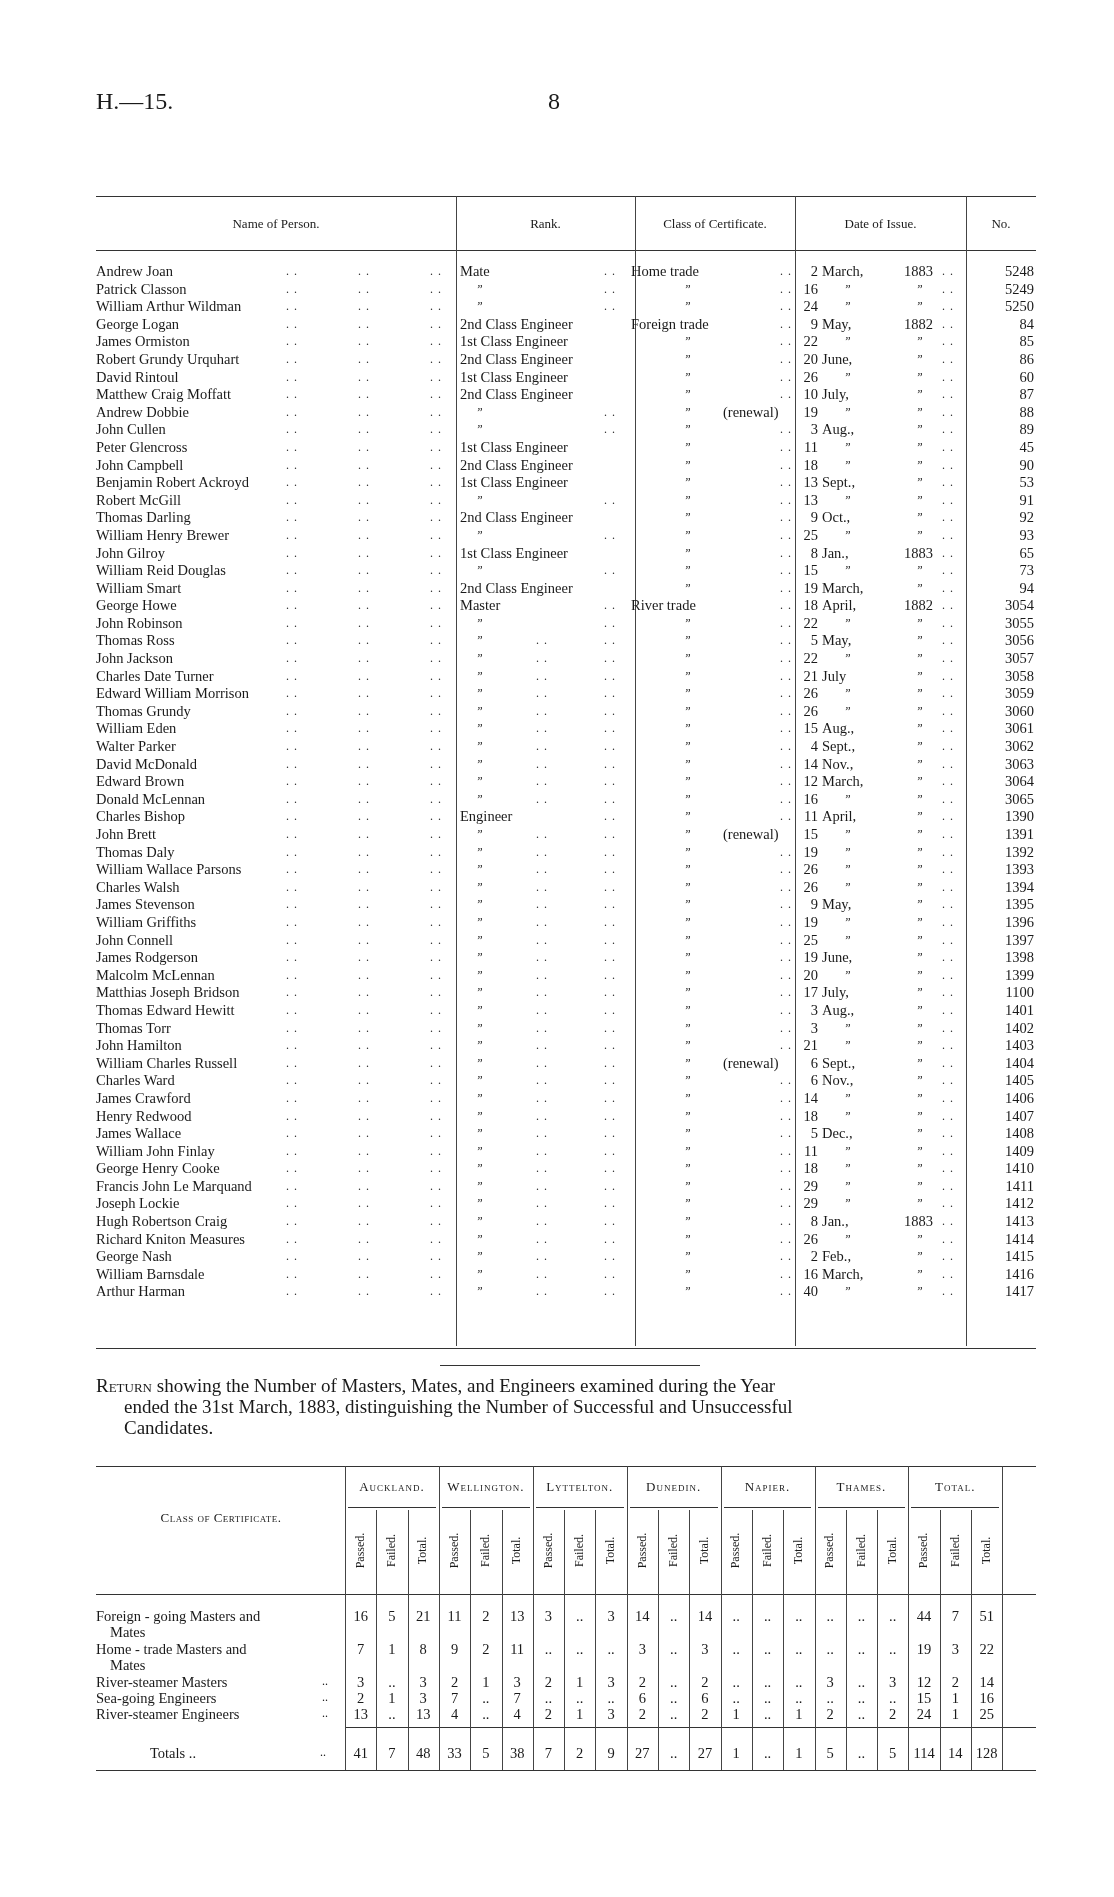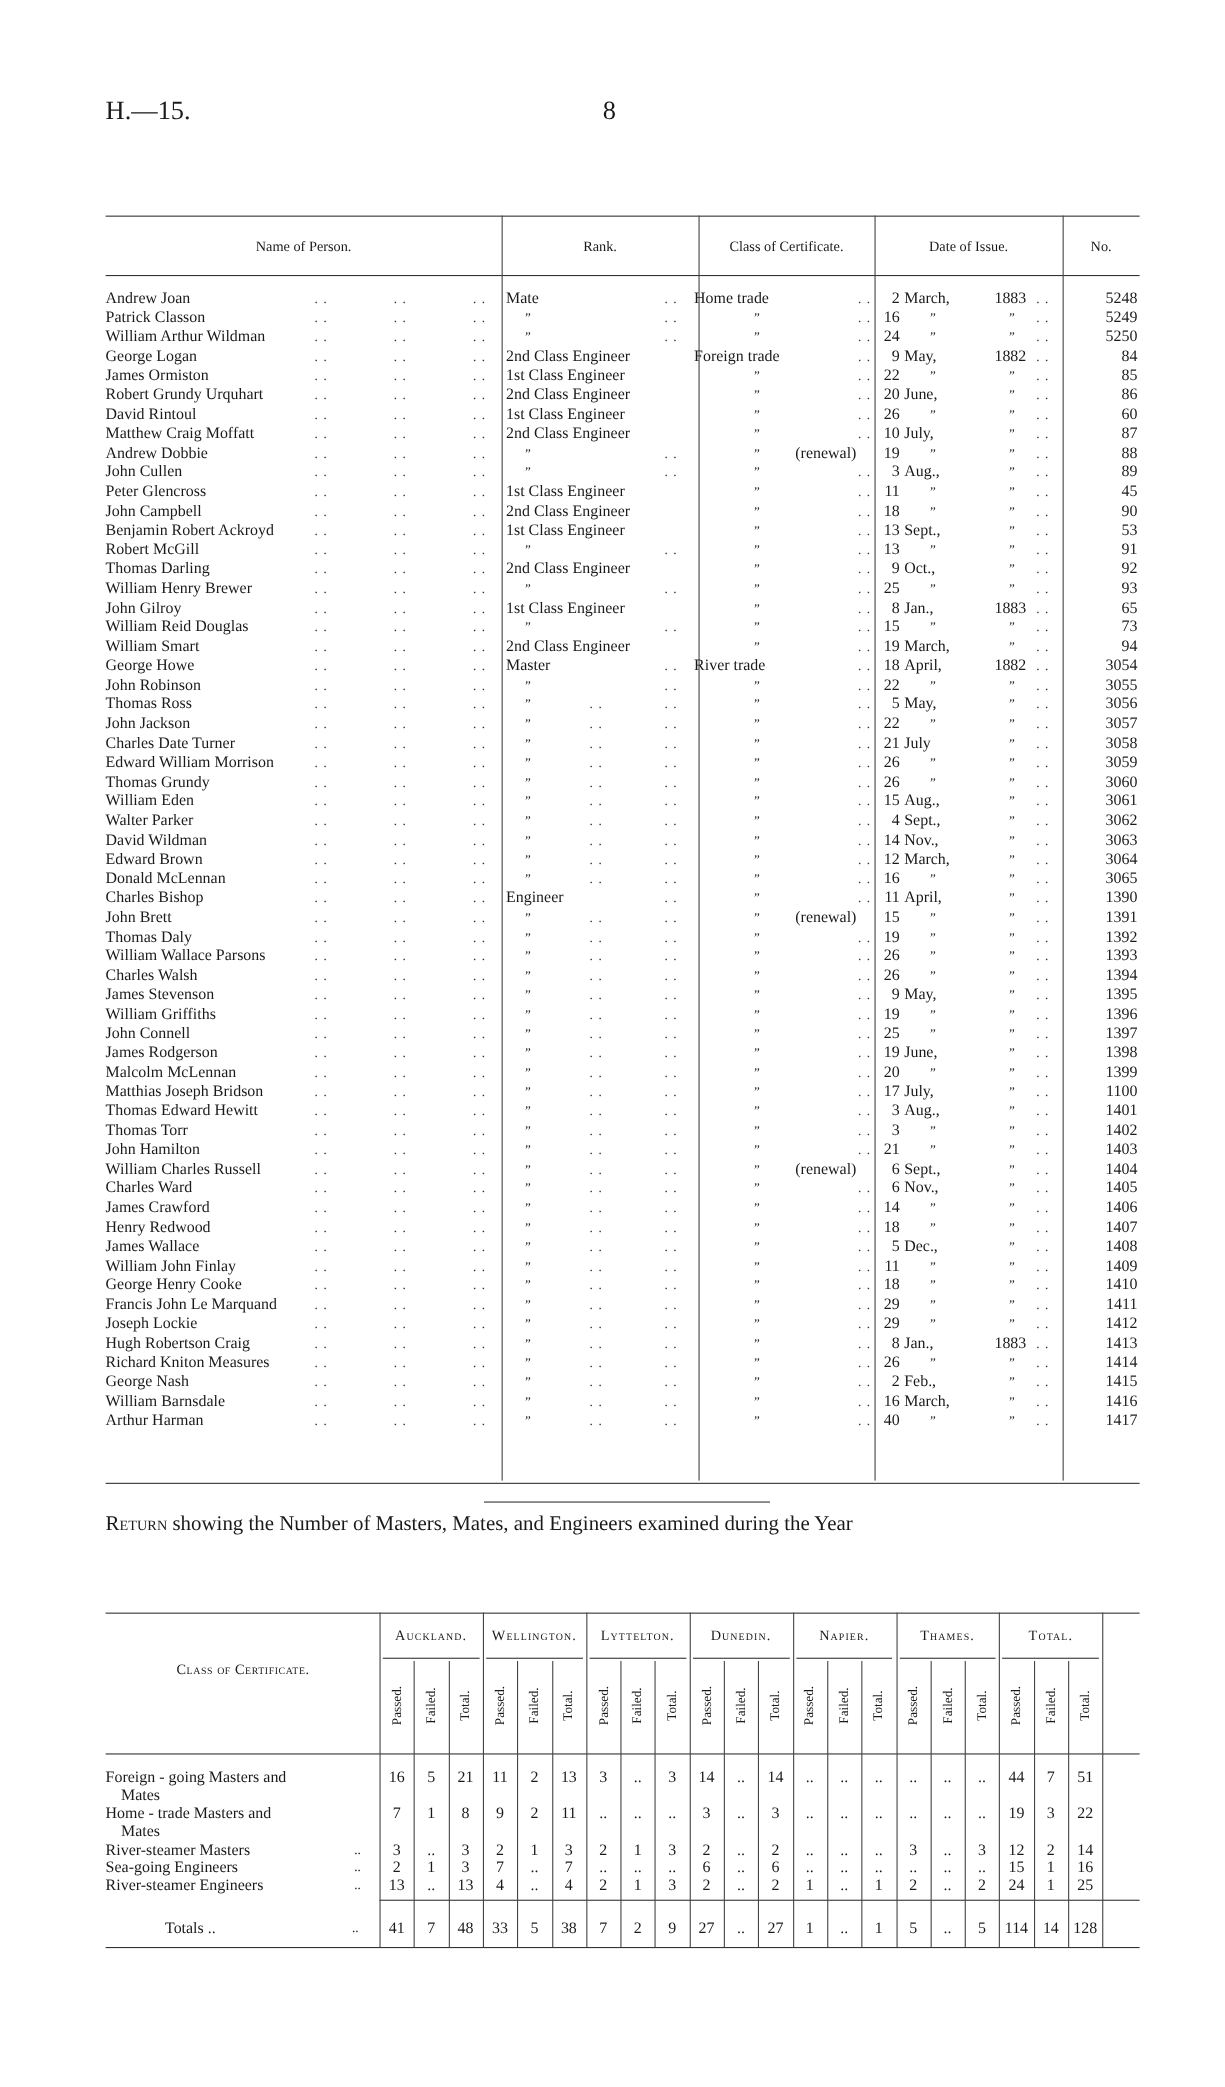--- a/index.html
+++ b/index.html
@@ -487,21 +487,21 @@
         <span class="dots rank-dots1">. .</span>
         <span class="c-class ditto" style="left: 588px;">”</span>
         <span class="dots class-dots">. .</span>
         <span class="c-day">4</span>
         <span class="c-month">Sept.,</span>
         <span class="c-year ditto" style="left: 820px;">”</span>
         <span class="dots date-dots">. .</span>
         <span class="c-no">3062</span>
       </div>
       <div class="t1-row">
-        <span class="c-name">David Wildman</span>
+        <span class="c-name">David McDonald</span>
         <span class="dots d1">. .</span>
         <span class="dots d2">. .</span>
         <span class="dots d3">. .</span>
         <span class="c-rank ditto" style="left: 380px;">”</span>
         <span class="dots rank-dots2">. .</span>
         <span class="dots rank-dots1">. .</span>
         <span class="c-class ditto" style="left: 588px;">”</span>
         <span class="dots class-dots">. .</span>
         <span class="c-day">14</span>
         <span class="c-month">Nov.,</span>
@@ -987,20 +987,22 @@
         <span class="c-year ditto" style="left: 820px;">”</span>
         <span class="dots date-dots">. .</span>
         <span class="c-no">1417</span>
       </div>
     </div>
 
   <div class="rule" style="left:440px; top:1365px; width:260px; border-top-width:1px;"></div>
 
   <div class="title2">
     <span class="sc">Return</span><span> showing the Number of Masters, Mates, and Engineers examined during the Year</span>
+    <span class="ind">ended the 31st March, 1883, distinguishing the Number of Successful and Unsuccessful</span>
+    <span class="ind">Candidates.</span>
   </div>
 
   <div class="rule" style="left:96px; top:1466px; width:940px;"></div>
   <div class="rule" style="left:96px; top:1594px; width:940px; border-top-width:1px;"></div>
   <div class="rule" style="left:345px; top:1727px; width:691px; border-top-width:1px;"></div>
   <div class="rule" style="left:96px; top:1770px; width:940px;"></div>
 
   <div class="t2-label">Class of Certificate.</div>
 
   <div id="t2-grid">

